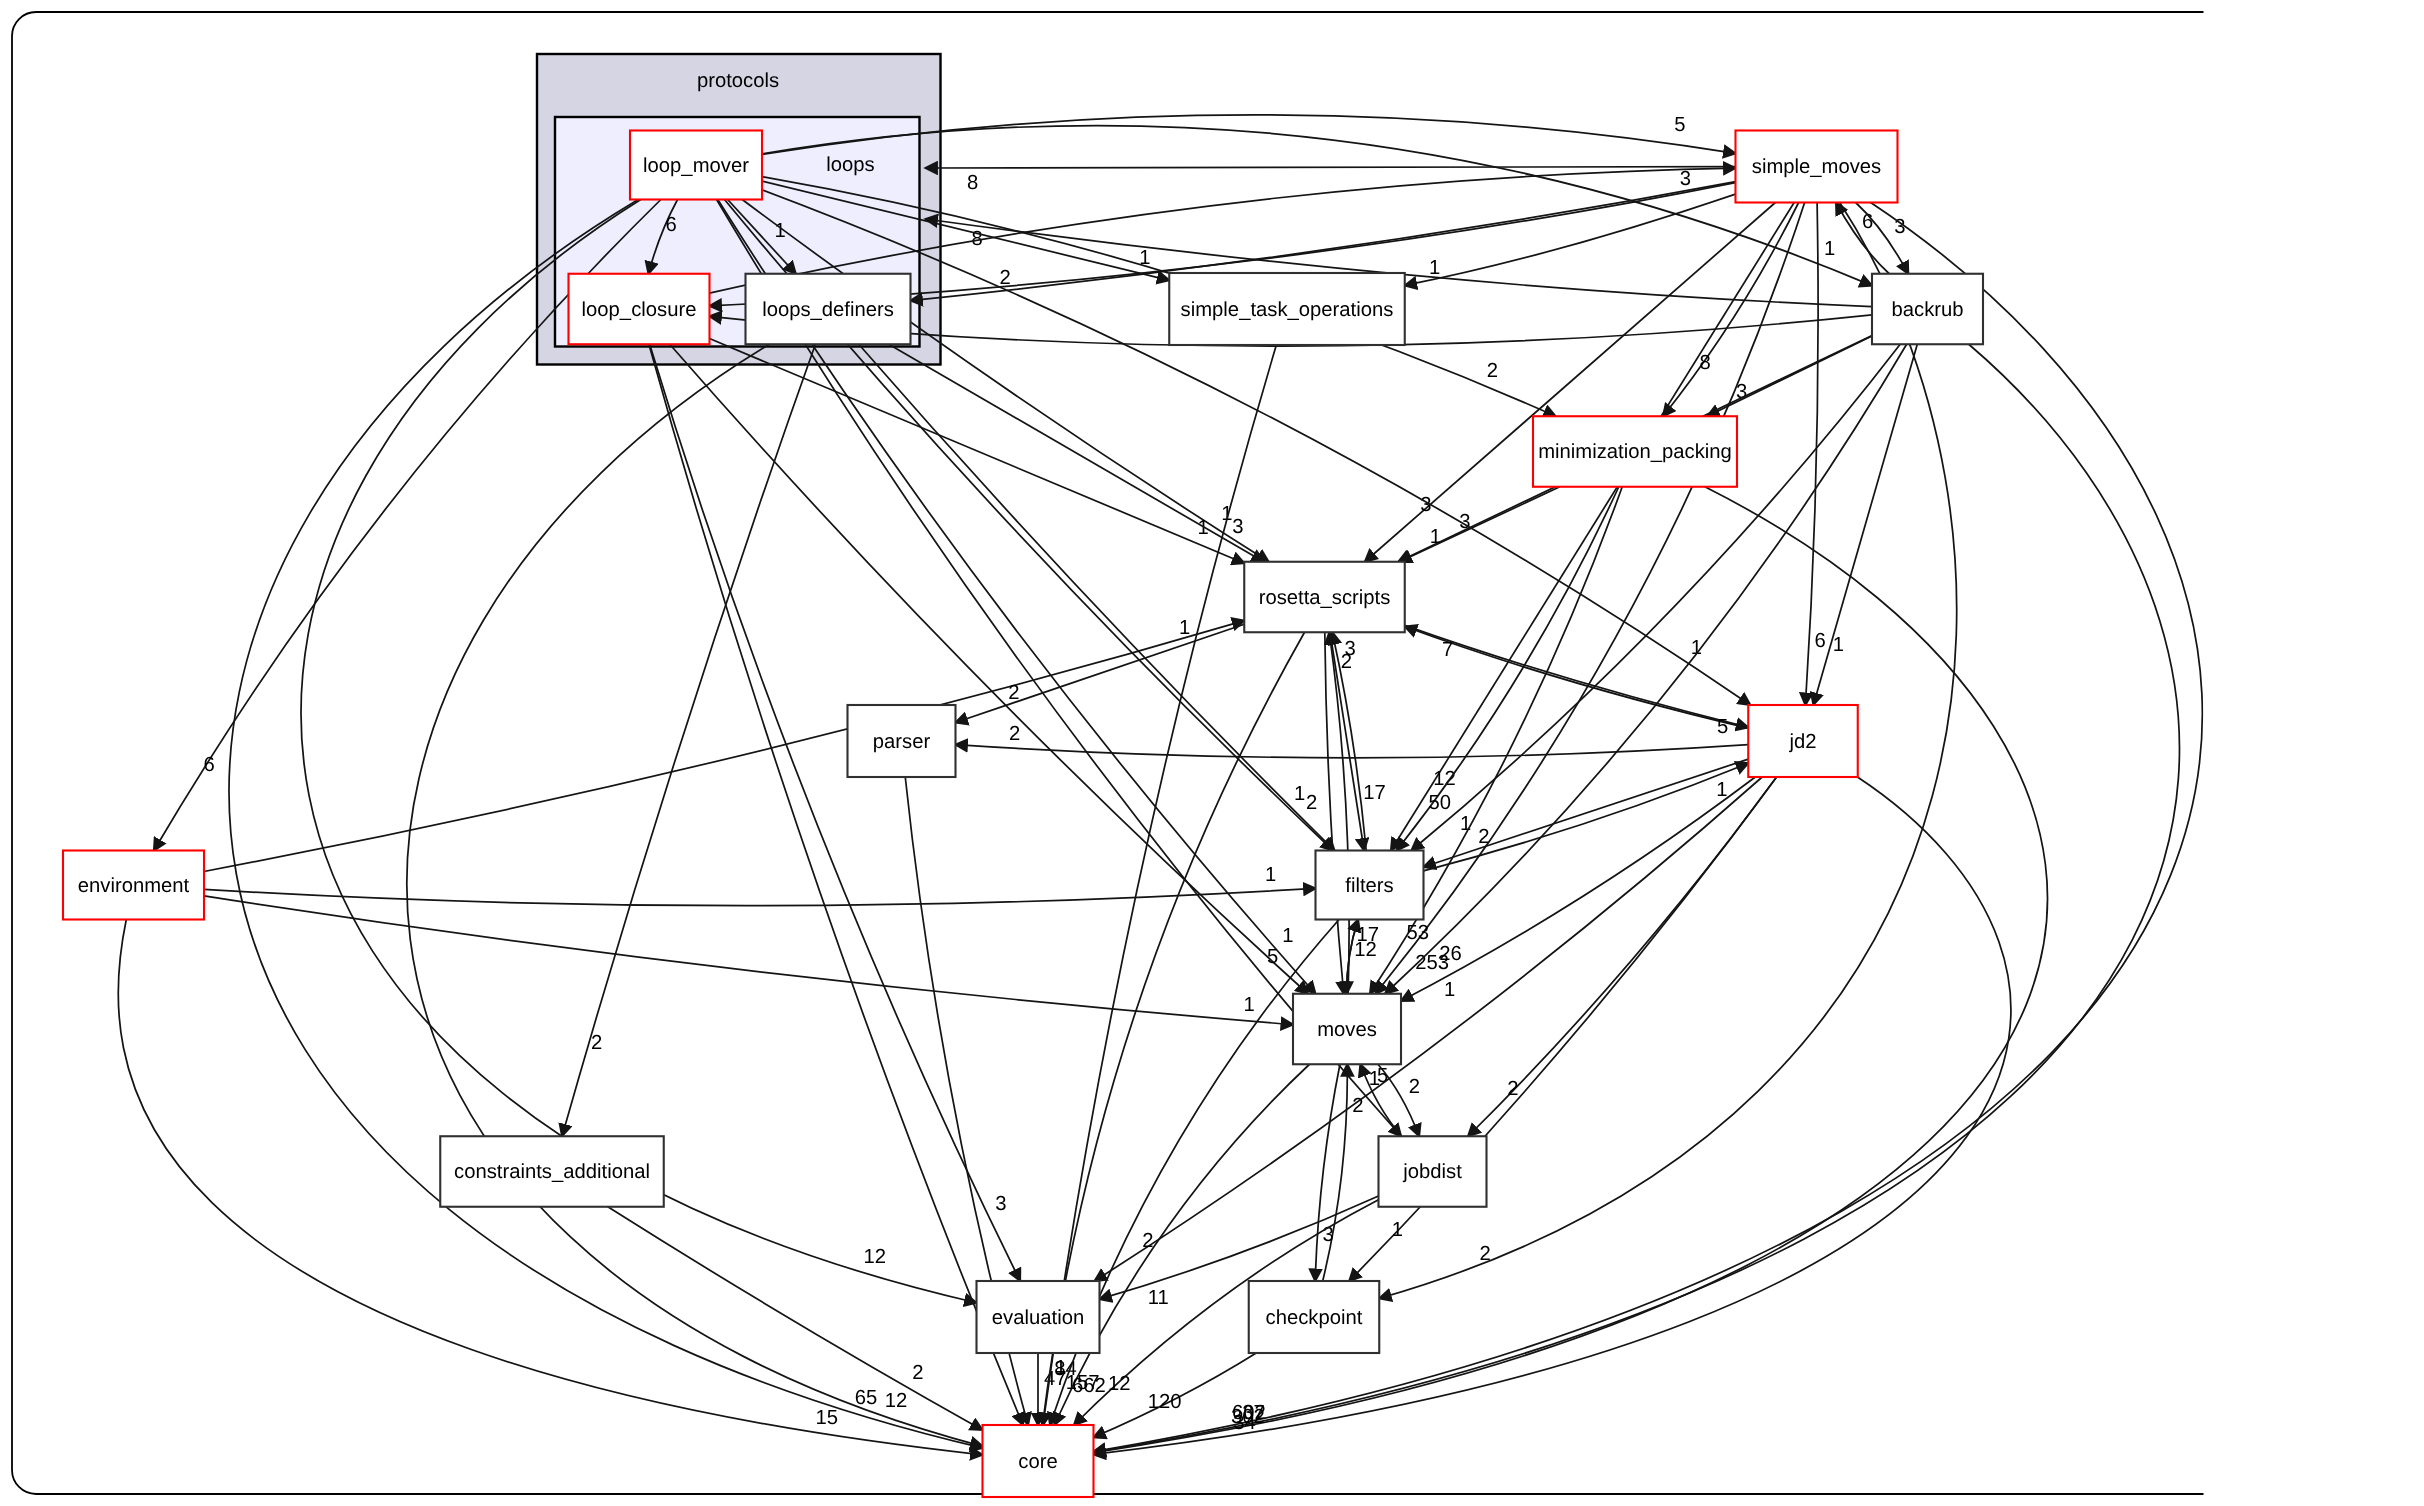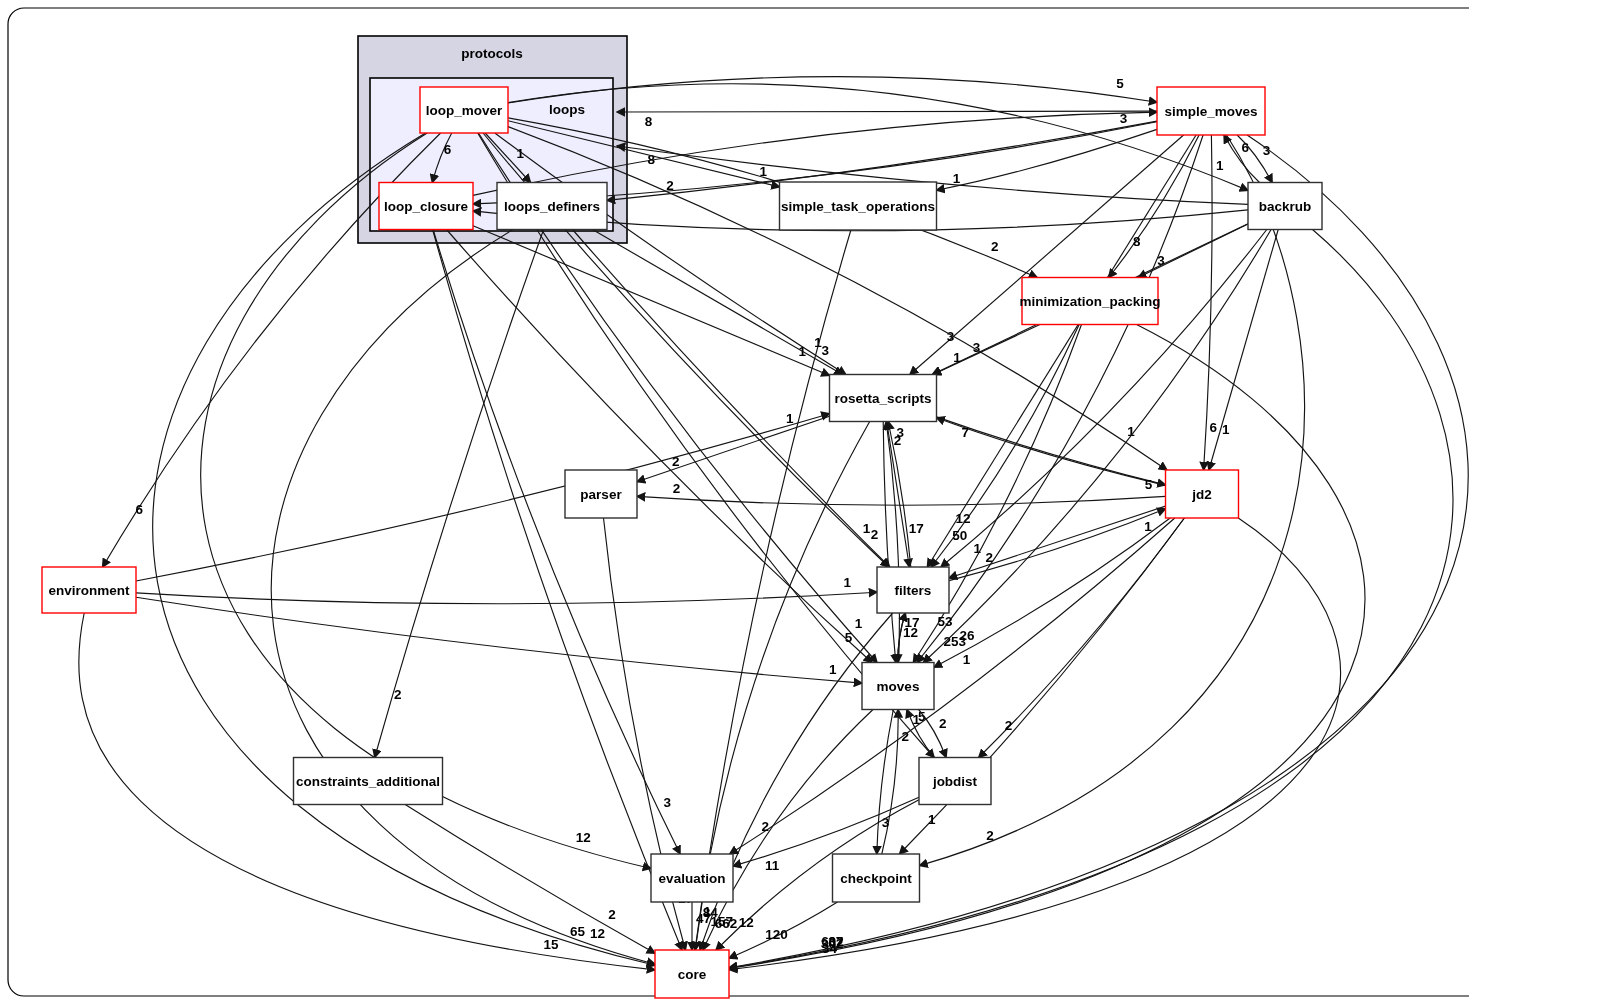--- a/index.html
+++ b/index.html
@@ -1,17 +1,17 @@
 <!DOCTYPE html>
 <html><head>
 <meta charset="utf-8">
 <style>
   html,body{margin:0;padding:0;background:#ffffff;}
   body{font-family:"Liberation Sans", sans-serif;}
-  #stage{position:relative;width:1469px;height:1004px;background:#ffffff;overflow:hidden;font-weight:bold;}
+  #stage{position:relative;width:1469px;height:1004px;background:#ffffff;overflow:hidden;}
   svg{display:block;}
   .node-rect{fill:#ffffff;stroke-width:1.4;}
   .cluster-rect{stroke:#000000;stroke-width:1.6;}
   .node-text{font-size:13.5px;fill:#000000;text-anchor:middle;dominant-baseline:middle;}
   .cluster-text{font-size:13.5px;fill:#000000;text-anchor:middle;}
   .edge-path{fill:none;stroke:#141414;stroke-width:1.15;}
   .edge-label{font-size:13.5px;fill:#000000;}
   .frame{fill:none;stroke:#000000;stroke-width:1.2;}
 </style>
 </head>

